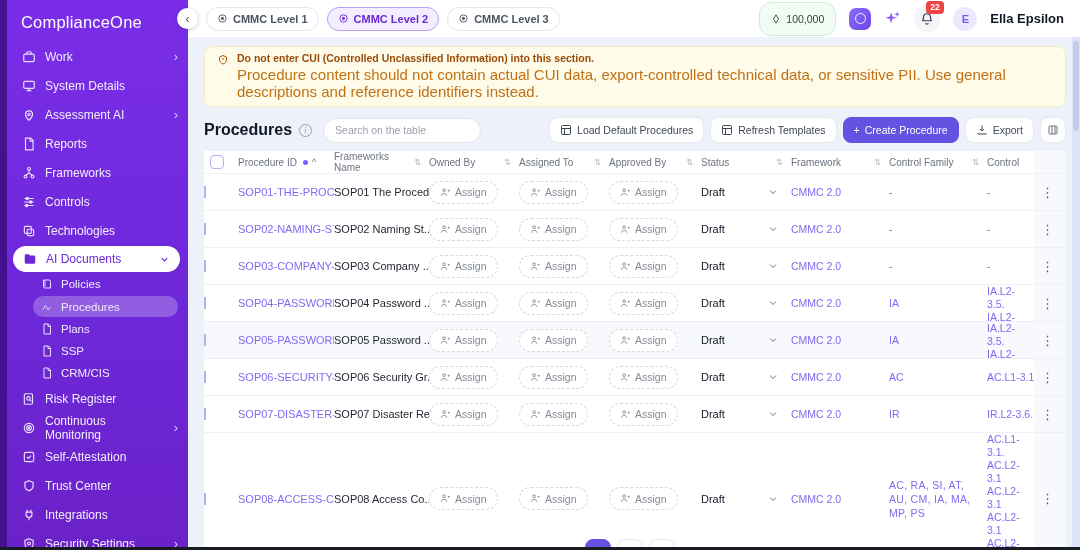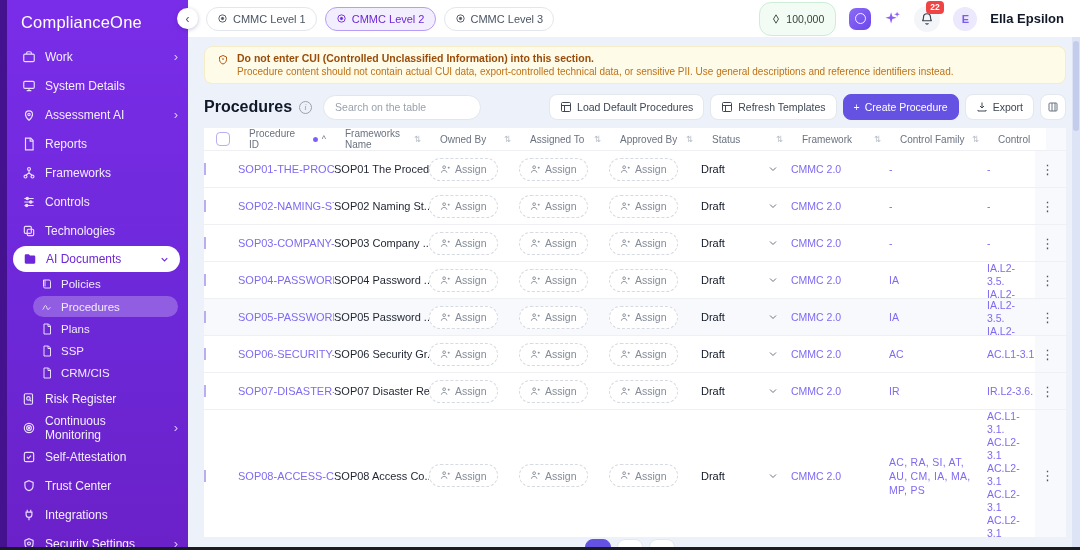--- a/index.html
+++ b/index.html
@@ -27,21 +27,21 @@
 
   
   .main { position:absolute; left:188px; top:0; right:0; bottom:0; background:#edf1fa; }
   .topbar { position:relative; height:37px; background:#fff; display:flex; align-items:center;
     padding:0 16px 0 18px; }
   .collapse-btn { position:absolute; left:-11px; top:8px; width:21px; height:21px; border-radius:50%;
     background:#fff; box-shadow:0 1px 4px rgba(40,20,90,.25); display:flex; align-items:center;
     justify-content:center; font-size:12px; color:#4b5563; cursor:pointer; z-index:4; }
   .tabs { display:flex; gap:8px; }
   .tab { display:flex; align-items:center; gap:5px; height:24px; padding:0 10px; border-radius:13px;
-    border:1px solid #e3e6ec; background:#fff; font-size:11px; color:#4b5563; cursor:pointer; }
+    border:1px solid #e3e6ec; background:#fff; font-size:11px; color:#4b5563; cursor:pointer;font-weight:bold; }
   .tab.active { background:#f3eefe; border-color:#b79df7; color:#6d28d9; }
   .top-right { margin-left:auto; display:flex; align-items:center; gap:13px; }
   .credits { display:flex; align-items:center; gap:5px; height:23px; padding:16px 11px; border-radius:12px;
     background:#f2fbf4; border:1px solid #cdeed6; font-size:10.5px; color:#37423c; }
   .app-icon { width:22px; height:22px; border-radius:7px; background:linear-gradient(135deg,#8b6cf8,#6b46e8);
     display:flex; align-items:center; justify-content:center; cursor:pointer; }
   .app-icon span { width:11px; height:11px; border:1.6px solid #fff; border-radius:50%; opacity:.9; }
   .sparkle { color:#8b5cf6; cursor:pointer; }
   .bell-wrap { position:relative; width:26px; height:26px; border-radius:50%; background:#f4f5f8;
     display:flex; align-items:center; justify-content:center; cursor:pointer; }
@@ -51,42 +51,42 @@
     display:flex; align-items:center; justify-content:center; font-size:11px; font-weight:bold; }
   .username { font-size:13px; font-weight:bold; color:#111827; }
 
   .content { padding:0 14px 0 16px; }
 
   
   .banner { margin-top:9px; background:#fffbe9; border:1px solid #f6ecc8; border-radius:8px;
     padding:5px 12px 6px 12px; display:flex; gap:8px; }
   .banner-ic { color:#b45309; margin-top:2px; }
   .banner-title { font-size:10.5px; font-weight:bold; color:#9a4d0b; }
-  .banner-body { font-size:10px; color:#bf7116; margin-top:2px; }
+  .banner-body { font-size:15px; color:#bf7116; margin-top:2px; }
 
   
   .toolbar { margin-top:9px; display:flex; align-items:center; height:28px; }
   .page-title { font-size:16px; font-weight:bold; color:#111827; }
   .info-ic { width:13px; height:13px; border:1.2px solid #9aa1ad; border-radius:50%; color:#9aa1ad;
     font-size:9px; display:flex; align-items:center; justify-content:center; margin-left:7px;
     font-family:"Liberation Serif",serif; font-style:italic; }
   .search { margin-left:11px; width:158px; height:25px; border:1px solid #e2e5ea; border-radius:13px;
     padding:0 11px; font-size:10.5px; color:#374151; outline:none; font-family:"Liberation Sans",sans-serif; }
   .search::placeholder { color:#9aa1ac; }
   .tb-right { margin-left:auto; display:flex; align-items:center; gap:6px; }
   .btn { display:flex; align-items:center; gap:5px; height:26px; padding:0 10px; border-radius:8px;
     border:1px solid #e4e7ec; background:#fff; font-size:10.5px; color:#3f4754; cursor:pointer; white-space:nowrap; }
   .btn-primary { background:#6552e3; border-color:#6552e3; color:#fff; }
   .btn-icon { width:26px; padding:0; justify-content:center; color:#6b7280; }
 
   
   .table { margin-top:7px; background:#fff; height:409px; overflow:hidden; }
   .grid { display:grid; grid-template-columns:34px 96px 95px 90px 90px 92px 90px 98px 98px 48px 31px; align-items:center; }
   .thead { height:23px; border-bottom:1px solid #eef0f4; }
-  .th { font-size:10px; color:#6b7280; display:flex; align-items:center; padding-right:8px;margin-left:11px; }
+  .th { font-size:10px; color:#6b7280; display:flex; align-items:center; padding-right:8px; }
   .sort { margin-left:auto; font-size:8.5px; color:#b6bcc6; }
   .dot { width:5px; height:5px; border-radius:50%; background:#7c5cfc; margin:0 4px 0 6px; }
   .caret { font-size:9px; color:#6b7280; }
   .row { height:37px; border-bottom:1px solid #eef0f4; }
   .row.tinted { background:#f8f9fd; }
   .row-tall { height:131px; border-bottom:none; }
   .cell { font-size:11px; overflow:hidden; white-space:nowrap; padding-right:6px; }
   .chk { width:14px; height:14px; border:1.4px solid #b9aef0; border-radius:4px; background:#fff;
     margin:0 auto; cursor:pointer; }
   .id-cell { color:#7e6bf2; }

